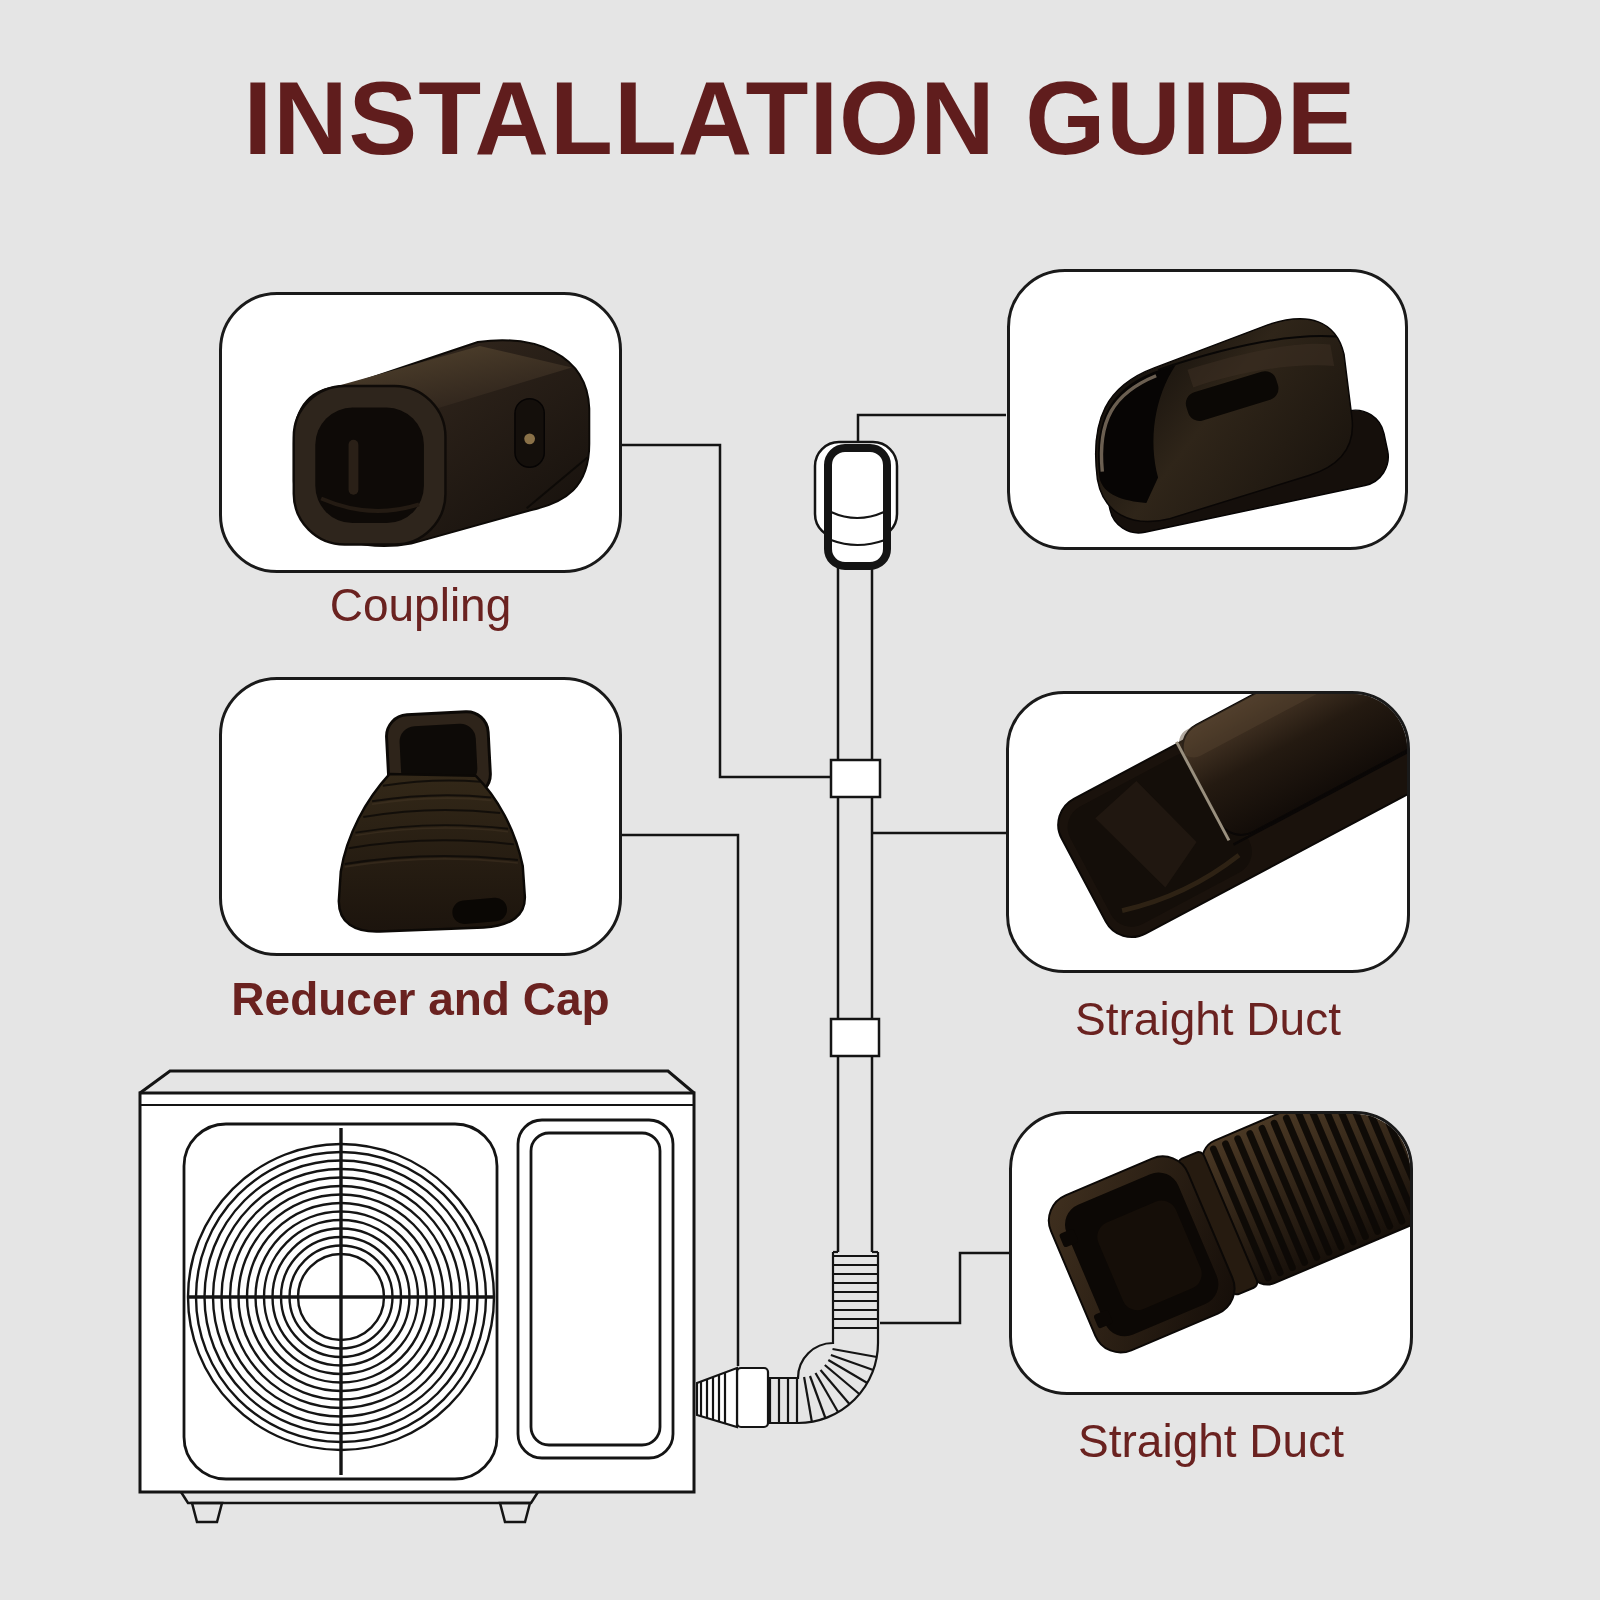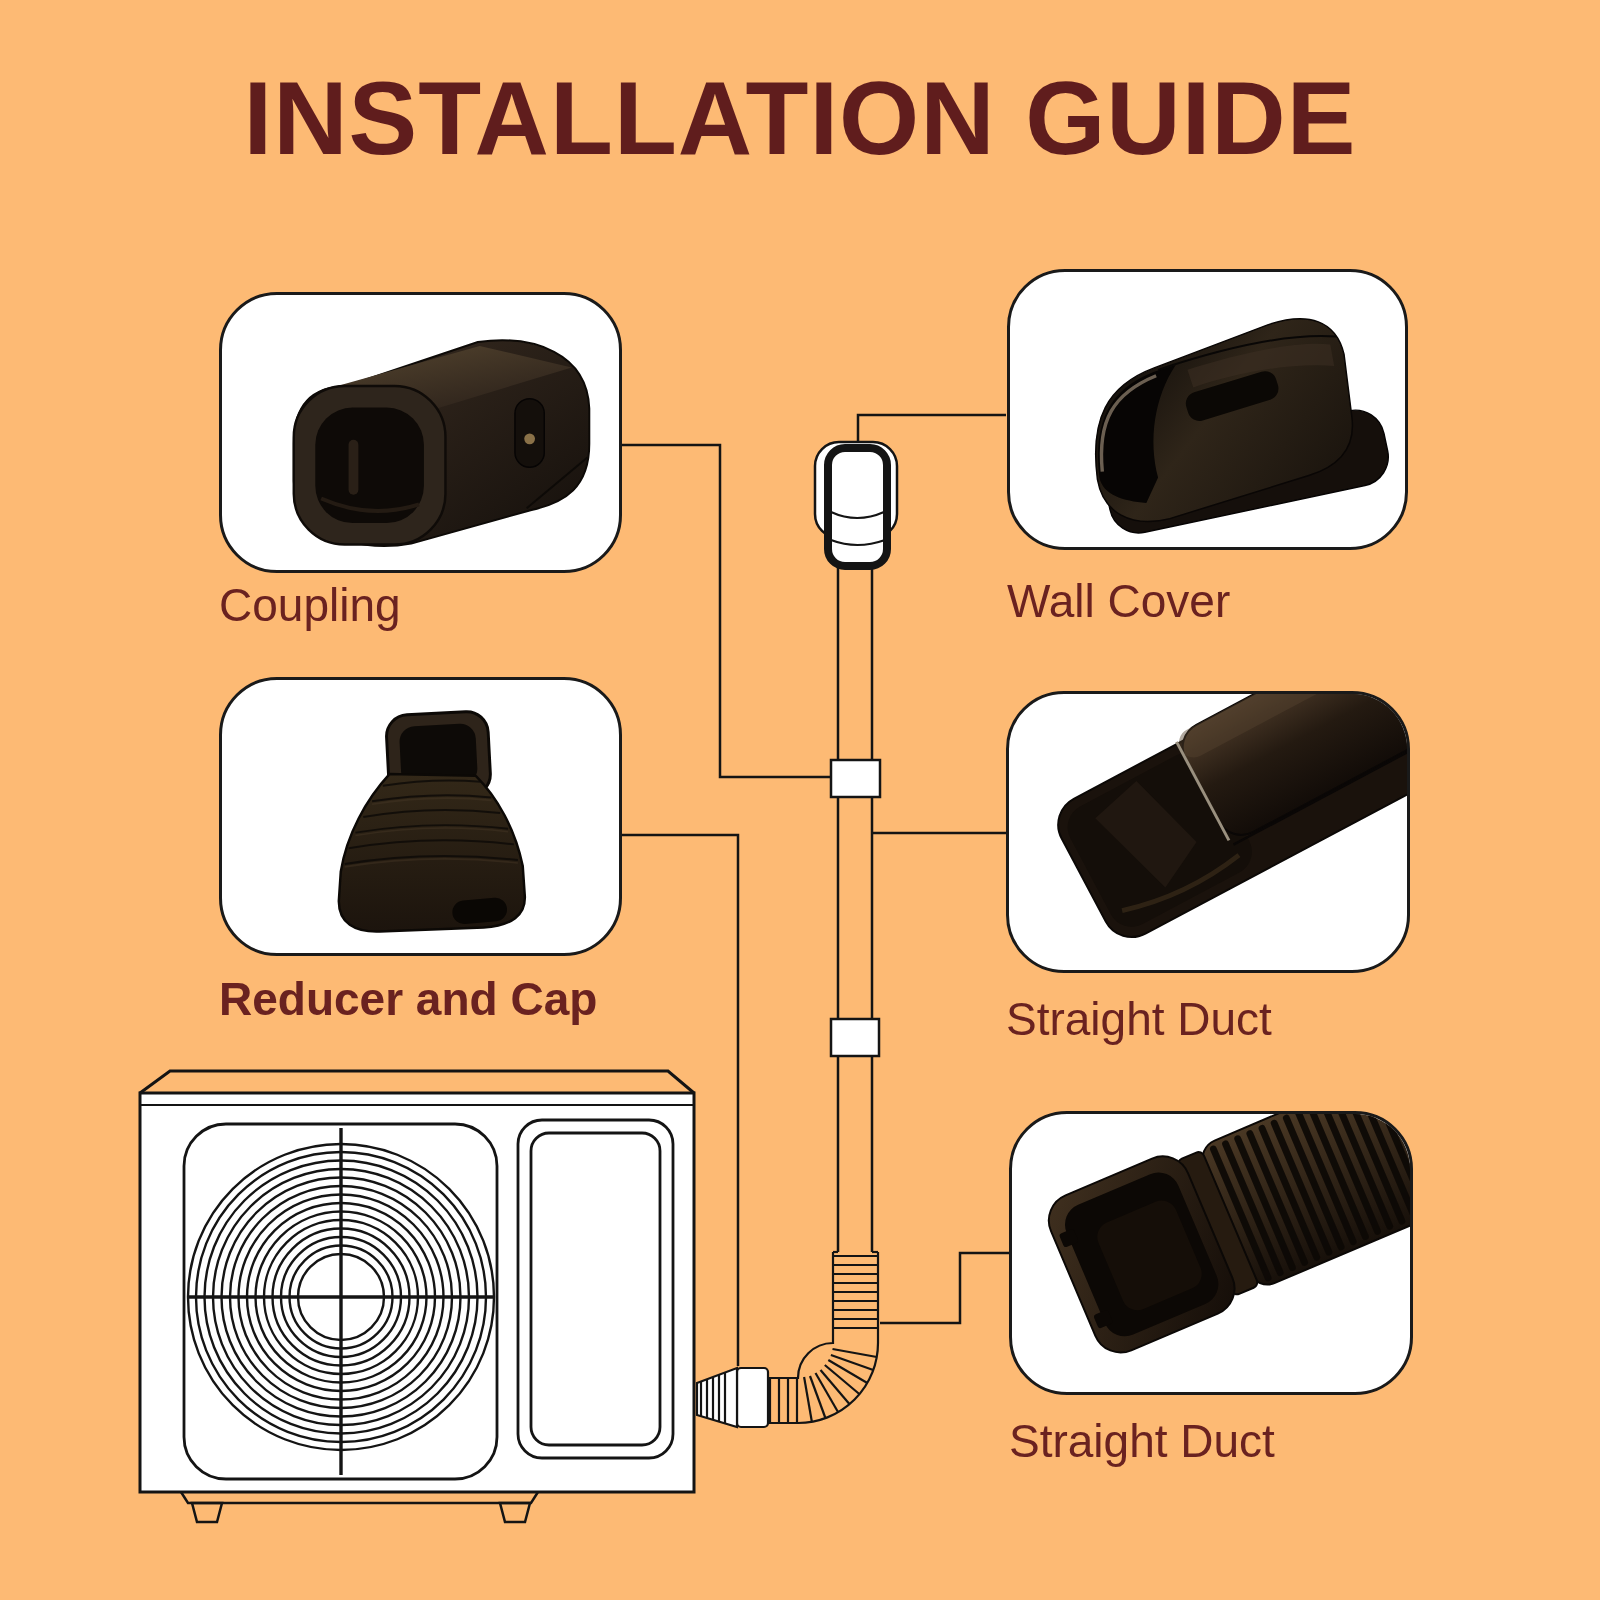--- a/index.html
+++ b/index.html
@@ -1,32 +1,32 @@
 <!DOCTYPE html>
 <html><head>
 <meta charset="utf-8">
 <style>
   html,body { margin:0; padding:0; background:#ffffff; }
   .stage {
-    position:relative; width:1600px; height:1600px; background:#fdba74;
+    position:relative; width:1600px; height:1600px; background:#e5e5e5;
     font-family:"Liberation Sans", sans-serif; overflow:hidden;
   }
   .title {
     position:absolute; left:0; right:0; top:60px; text-align:center;
     font-size:103px; font-weight:bold; letter-spacing:1px; color:#601d1d;
     z-index:3; white-space:nowrap;
   }
   .diagram-svg { position:absolute; left:0; top:0; width:1600px; height:1600px; z-index:1; }
   .callout {
     position:absolute; background:#ffffff; border:3px solid #1a1a1a;
     border-radius:58px; overflow:hidden; z-index:2; box-sizing:border-box;
   }
   .callout svg { display:block; width:100%; height:100%; }
   .callout-label {
-    position:absolute; font-size:46px; color:#6a2220;
+    position:absolute; text-align:center; font-size:46px; color:#6a2220;
     z-index:2; white-space:nowrap; line-height:1.1;
   }
   #box-coupling      { left:219px;  top:292px;  width:403px; height:281px; }
   #box-wall-cover    { left:1007px; top:269px;  width:401px; height:281px; }
   #box-reducer       { left:219px;  top:677px;  width:403px; height:279px; }
   #box-straight-duct { left:1006px; top:691px;  width:404px; height:282px; }
   #box-flexible-duct { left:1009px; top:1111px; width:404px; height:284px; }
   #label-coupling      { left:219px;  top:580px;  width:403px; }
   #label-wall-cover    { left:1007px; top:576px;  width:401px; }
   #label-reducer       { left:219px;  top:974px;  width:403px;font-weight:bold; }
@@ -286,18 +286,17 @@
         <rect x="0" y="-88" width="152" height="172" rx="28" fill="url(#fdCollar)" stroke="#0b0806" stroke-width="2"></rect>
         <rect x="14" y="-74" width="124" height="144" rx="22" fill="#0c0805"></rect>
         <rect x="40" y="-46" width="86" height="96" rx="16" fill="#150e08"></rect>
         <rect x="6" y="-54" width="16" height="15" rx="3" fill="#0c0805"></rect>
         <rect x="6" y="36" width="16" height="15" rx="3" fill="#0c0805"></rect>
       </g>
     </svg>
   </div>
 
   <div class="callout-label" id="label-coupling">Coupling</div>
-  <div class="callout-label" id="label-wall-cover">Wall Cover</div>
   <div class="callout-label" id="label-reducer">Reducer and Cap</div>
   <div class="callout-label" id="label-straight-duct">Straight Duct</div>
   <div class="callout-label" id="label-flexible-duct">Straight Duct</div>
 
 </div>
 
 </body></html>

